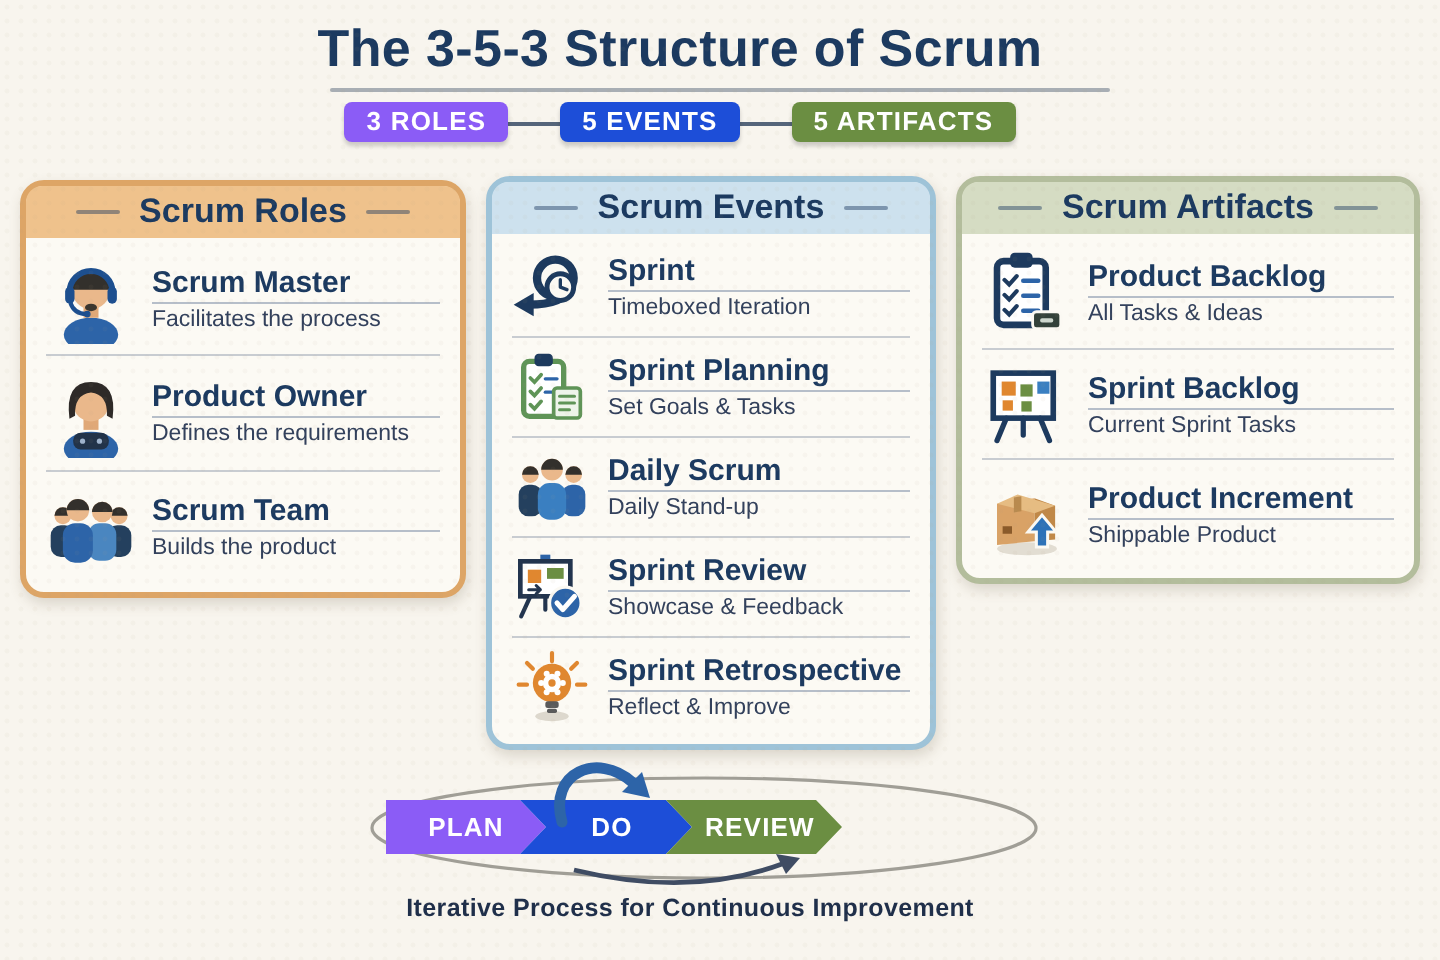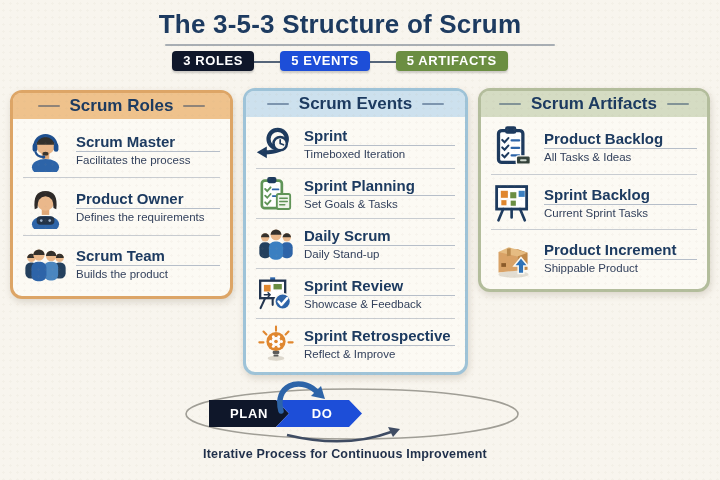--- a/index.html
+++ b/index.html
@@ -28,21 +28,21 @@
     background:#55657a; z-index:1;
   }
   .badges{
     position:absolute; top:51px; left:0; width:680px;
     display:flex; justify-content:center; gap:26px; z-index:2;
   }
   .badge{
     padding:2px 11px 3px; border-radius:4px; color:#fff; font-weight:bold;
     font-size:13px; letter-spacing:.6px; box-shadow:0 2px 2px rgba(0,0,0,.18);
   }
-  .bg-orange{ background:#0f172a; }
+  .bg-orange{ background:#8b5cf6; }
   .bg-blue{ background:#1d4ed8; }
   .bg-green{ background:#6b8e42; }
 
   .panel{
     position:absolute; background:#fcfaf4; border-radius:12px;
     box-shadow:1px 3px 7px rgba(100,85,60,.20);
   }
   .panel-roles   { left:10px;  top:90px; width:223px; height:209px; border:3px solid #dda566; }
   .panel-events  { left:243px; top:88px; width:225px; height:287px; border:3px solid #9ec3d8; }
   .panel-artifacts{ left:478px; top:88px; width:232px; height:204px; border:3px solid #b3bd9c; }
@@ -72,21 +72,21 @@
 
   .arc-back{ position:absolute; left:175px; top:378px; z-index:1; }
   .arc-front{ position:absolute; left:175px; top:378px; z-index:3; pointer-events:none; }
   .process{ position:absolute; left:193px; top:400px; height:27px; display:flex; z-index:2; }
   .chev{
     height:27px; display:flex; align-items:center; justify-content:center;
     color:#fff; font-weight:bold; font-size:13px; letter-spacing:.6px;
   }
   .chev-first{ clip-path:polygon(0 0, calc(100% - 13px) 0, 100% 50%, calc(100% - 13px) 100%, 0 100%); }
   .chev-mid{ clip-path:polygon(0 0, calc(100% - 13px) 0, 100% 50%, calc(100% - 13px) 100%, 0 100%, 13px 50%); padding-left:6px; }
-  .w-plan{ width:80px;margin-left:16px; }
+  .w-plan{ width:80px; }
   .w-do{ width:86px; margin-left:-13px; }
   .w-review{ width:88px; margin-left:-13px; }
   .w-improve{ width:100px; margin-left:-13px; }
   .caption{
     position:absolute; top:447px; left:0; width:690px; text-align:center;
     font-size:12.5px; font-weight:bold; color:#1f2f4a; letter-spacing:.2px;
   }
 </style>
 </head>
 <body>
@@ -334,20 +334,21 @@
   </div>
 </div>
 
 <svg class="arc-back" width="370" height="72" viewBox="0 0 370 72">
   <ellipse cx="177" cy="36" rx="166" ry="25" fill="none" stroke="#a09e96" stroke-width="1.6"></ellipse>
 </svg>
 
 <div class="process">
   <div class="chev chev-first bg-orange w-plan">PLAN</div>
   <div class="chev chev-mid bg-blue w-do">DO</div>
+  <div class="chev chev-mid bg-green w-review">REVIEW</div>
 </div>
 
 <svg class="arc-front" width="370" height="72" viewBox="0 0 370 72">
   <g>
     <path d="M106 33C99 8 124 -2 141 13" fill="none" stroke="#2d64a8" stroke-width="5.5" stroke-linecap="round"></path>
     <polygon points="150,21 136,18 146,8" fill="#2d64a8"></polygon>
   </g>
   <g>
     <path d="M112 57Q170 71 216 54" fill="none" stroke="#3f4c63" stroke-width="2.4"></path>
     <polygon points="225,51 218,59 213,49" fill="#3f4c63"></polygon>

